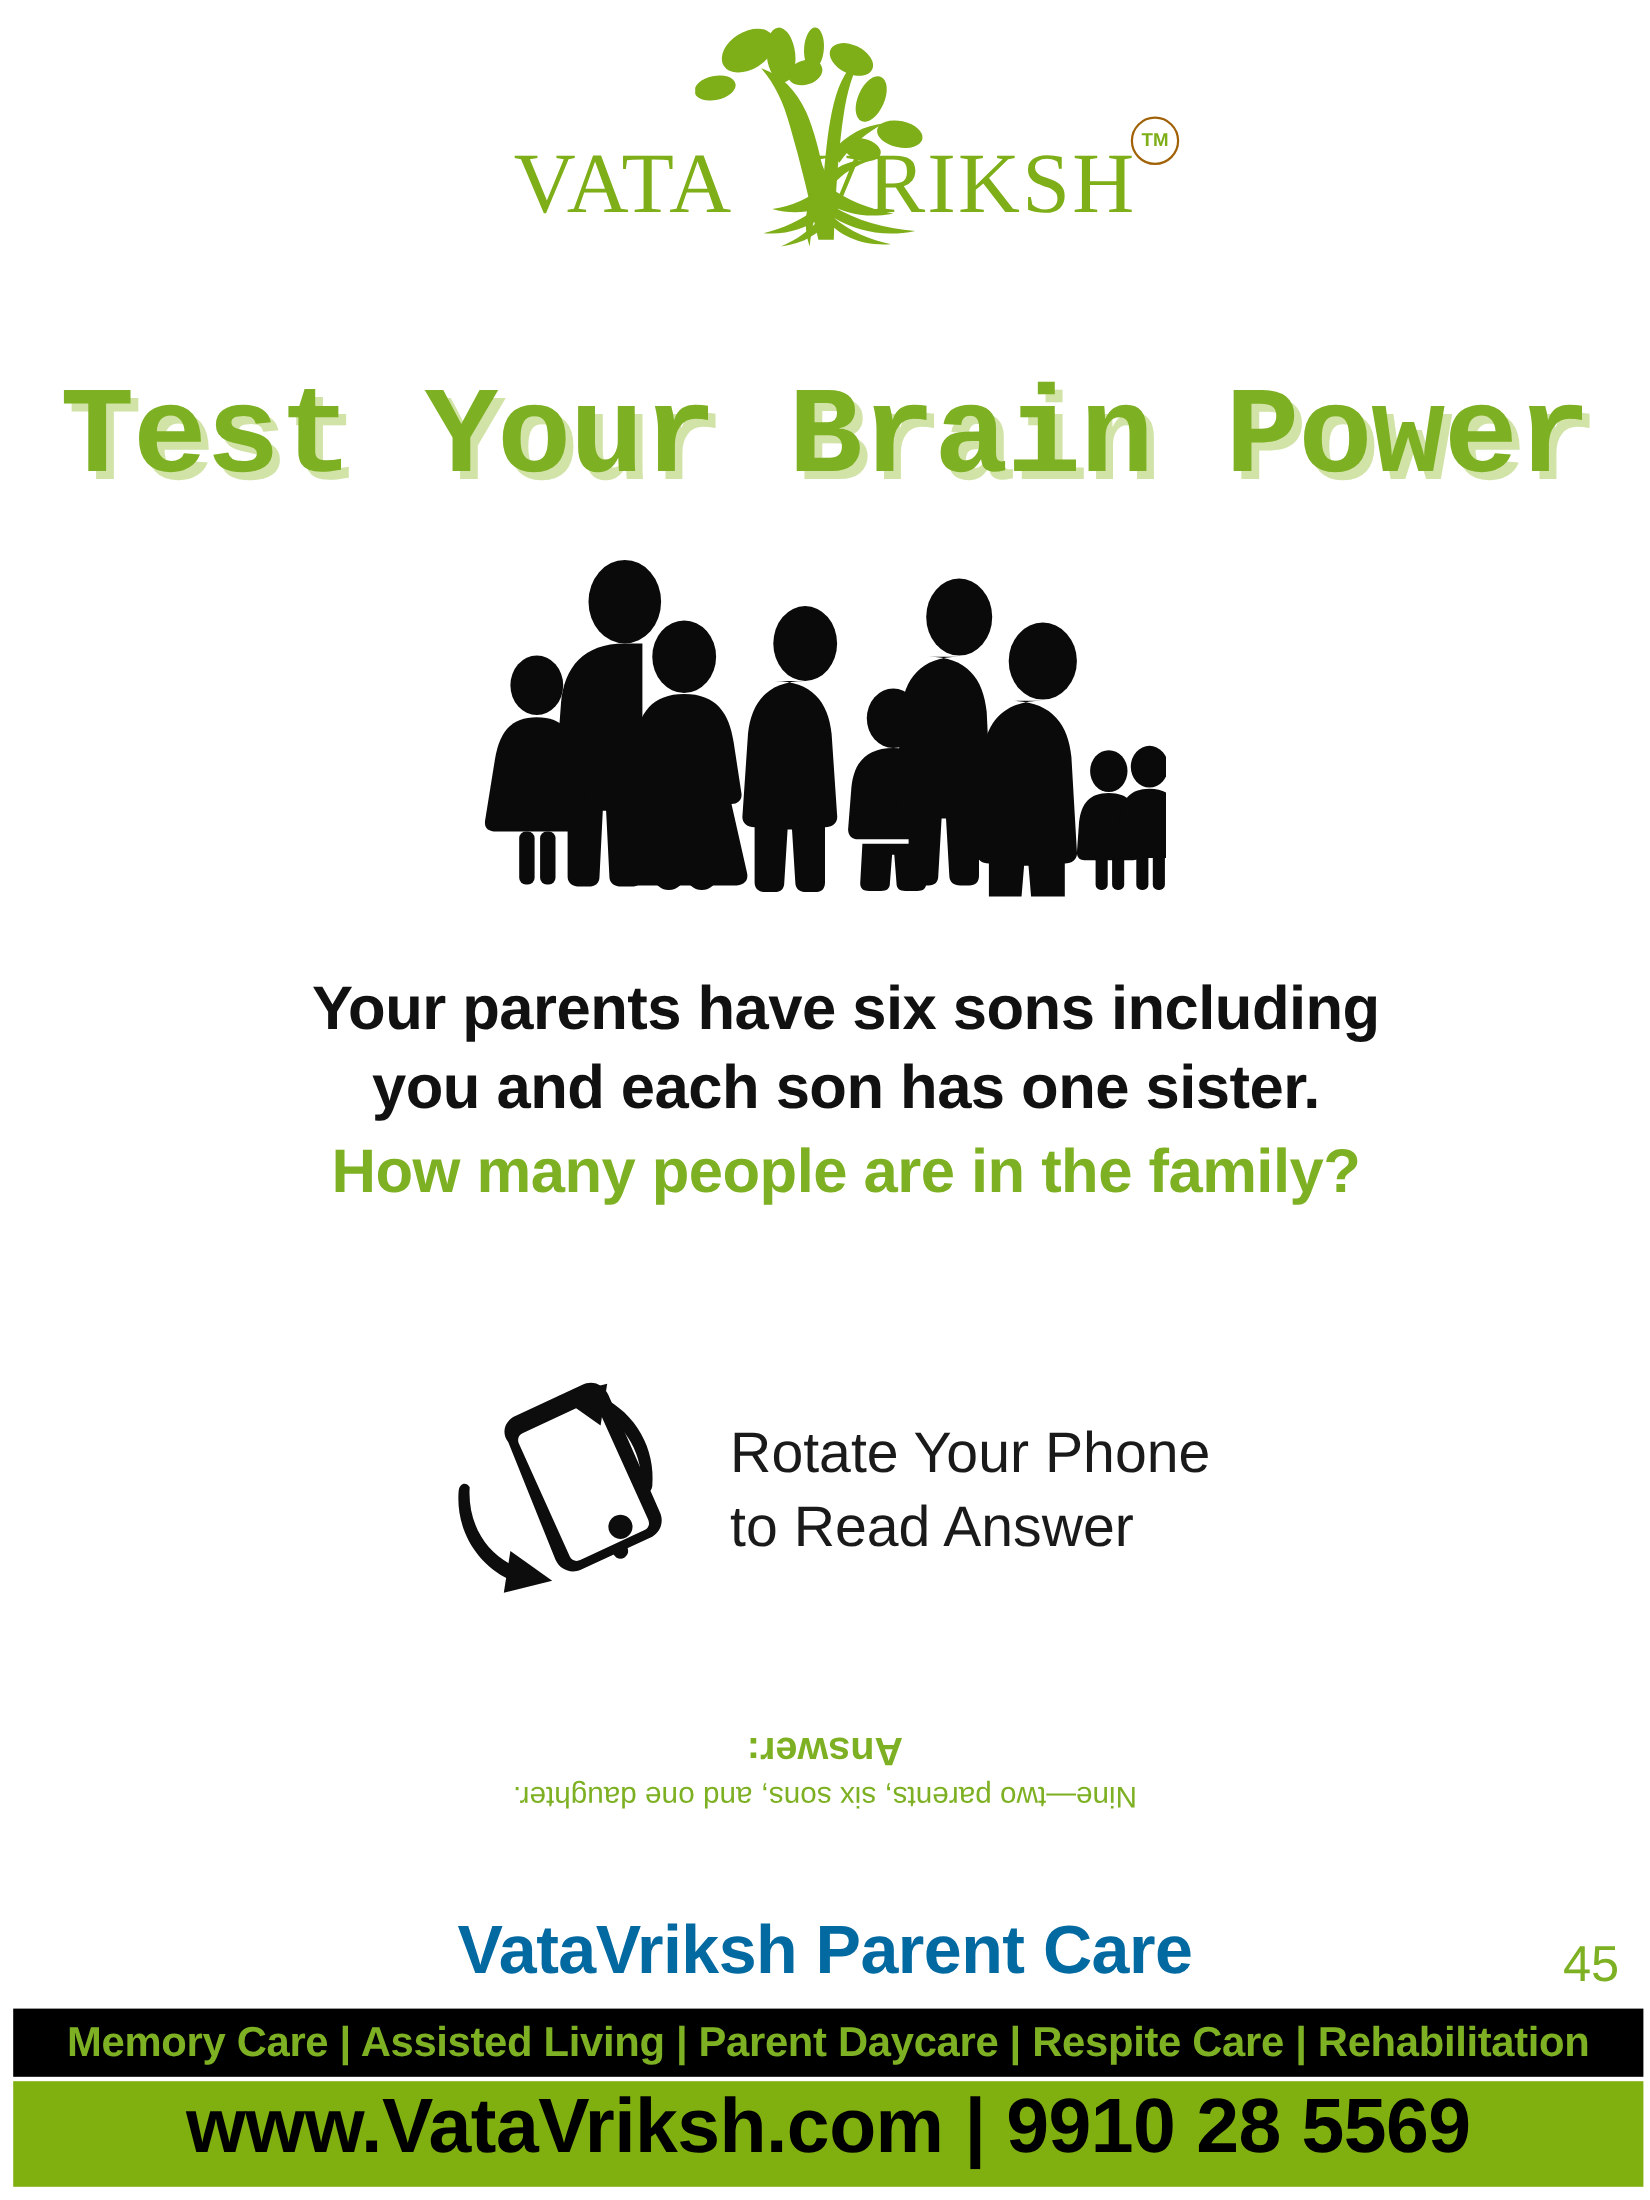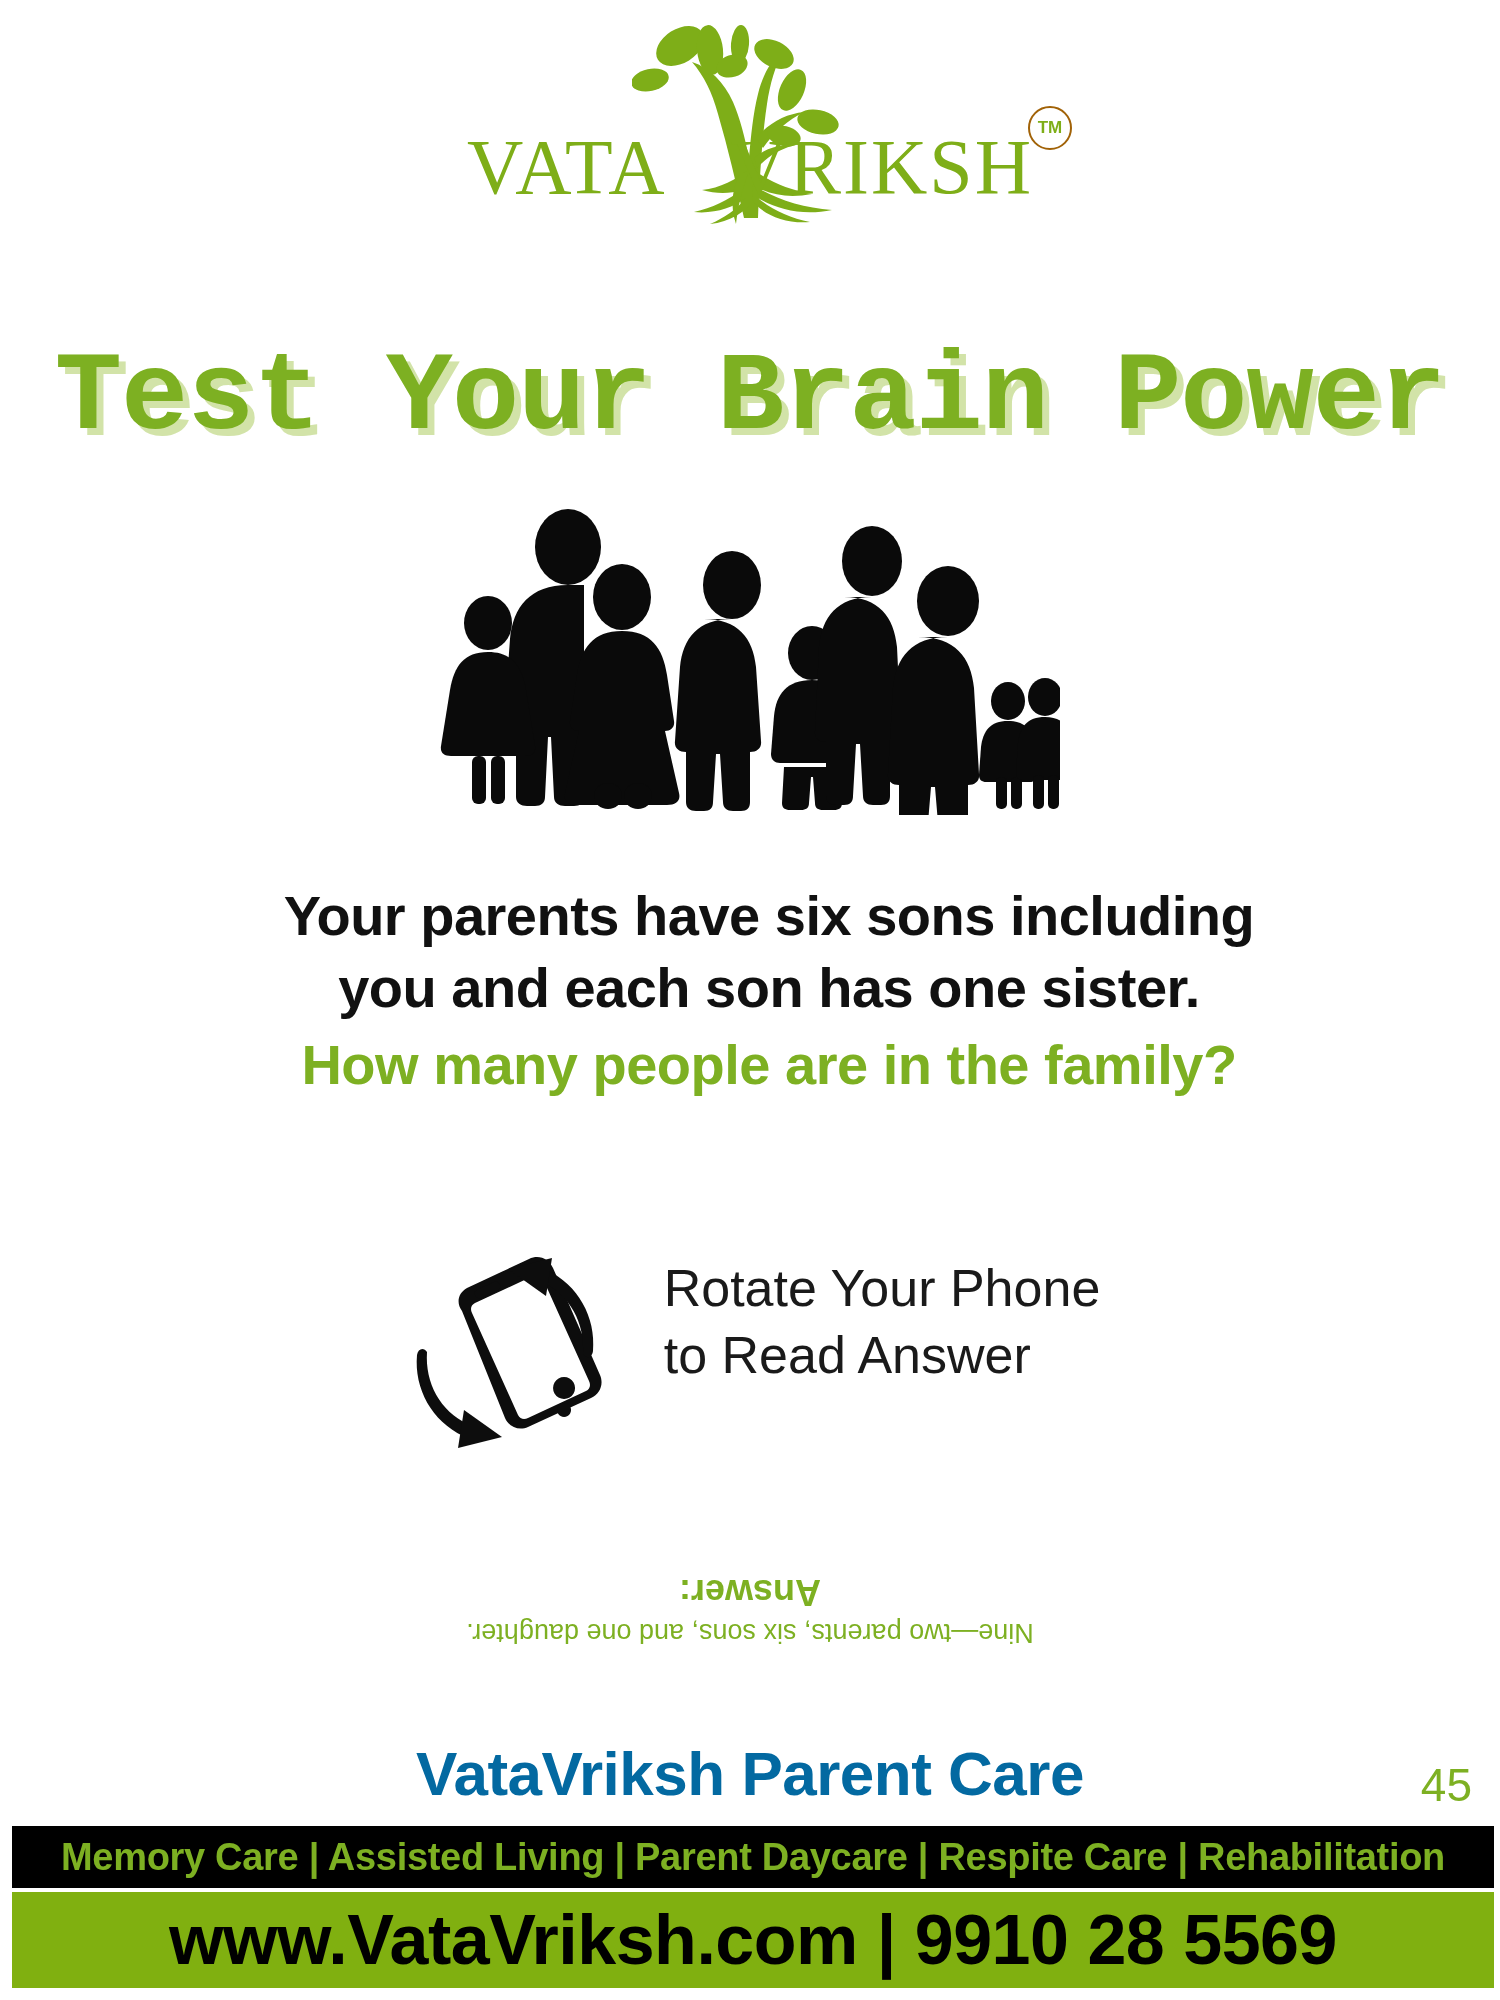--- a/index.html
+++ b/index.html
@@ -141,20 +141,21 @@
   }
 
   
   .rotate-block {
     position: absolute;
     top: 1255px;
     left: 0;
     width: 1500px;
     display: flex;
     justify-content: center;
+    align-items: center;
     gap: 54px;
   }
   .rotate-text {
     font-family: "Liberation Sans", sans-serif;
     font-weight: normal;
     font-size: 52px;
     line-height: 1.28;
     color: #1a1a1a;
     text-align: left;
   }
@@ -225,21 +226,21 @@
     letter-spacing: -0.3px;
   }
   .contact-bar {
     position: absolute;
     top: 1892px;
     left: 12px;
     width: 1482px;
     height: 96px;
     background: #80B010;
     display: flex;
-    align-items: center;
+    align-items: flex-start;
     justify-content: center;
   }
   .contact-text {
     font-family: "Liberation Sans", sans-serif;
     font-weight: bold;
     font-size: 70px;
     color: #000000;
     white-space: nowrap;
     letter-spacing: -0.5px;
   }

